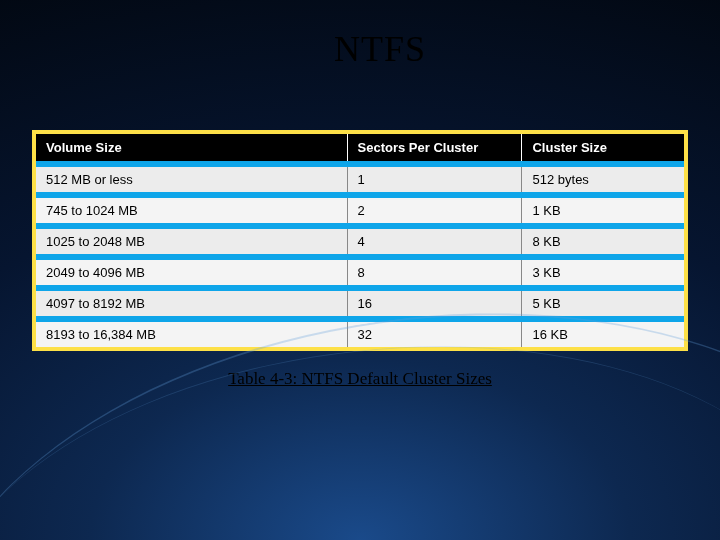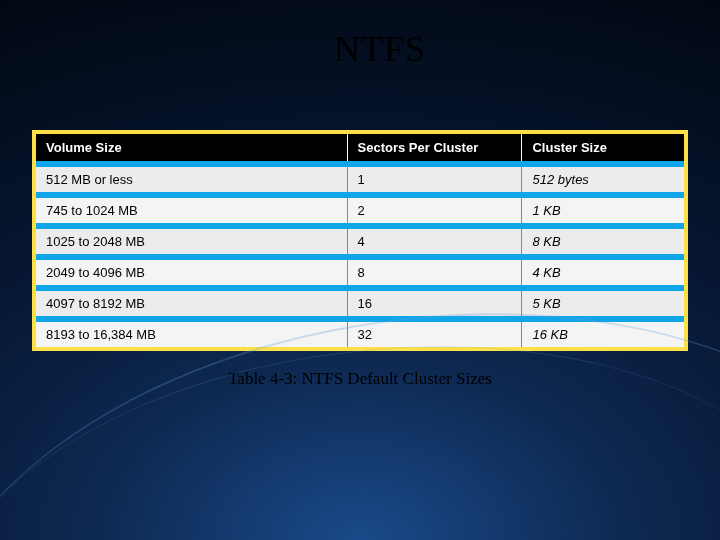--- a/index.html
+++ b/index.html
@@ -63,30 +63,31 @@
   }
   thead th:last-child { border-right: none; }
   tbody td {
     padding: 5px 10px;
     color: #000;
     border-top: 6px solid #0ea5e9;
     border-right: 1px solid #888;
     background: #f4f4f4;
   }
   tbody tr:nth-child(odd) td { background: #ececec; }
-  tbody td:last-child { border-right: none; font-style: italic; }
+  tbody td:last-child { border-right: none; }
   .col-vol { width: 48%; }
   .col-spc { width: 27%; }
   .col-cs  { width: 25%; }
   .caption {
     text-align: center;
     color: #000;
     font-size: 17px;
     margin-top: 18px;
     font-family: Georgia, "Times New Roman", serif;
+    text-decoration: underline;
   }
 </style>
 </head>
 <body>
 
 <h1 class="title">NTFS</h1>
 
 <div class="table-wrap">
   <table>
     <colgroup>
@@ -113,21 +114,21 @@
         <td>1 KB</td>
       </tr>
       <tr>
         <td>1025 to 2048 MB</td>
         <td>4</td>
         <td>8 KB</td>
       </tr>
       <tr>
         <td>2049 to 4096 MB</td>
         <td>8</td>
-        <td>4 KB</td>
+        <td>3 KB</td>
       </tr>
       <tr>
         <td>4097 to 8192 MB</td>
         <td>16</td>
         <td>5 KB</td>
       </tr>
       <tr>
         <td>8193 to 16,384 MB</td>
         <td>32</td>
         <td>16 KB</td>

